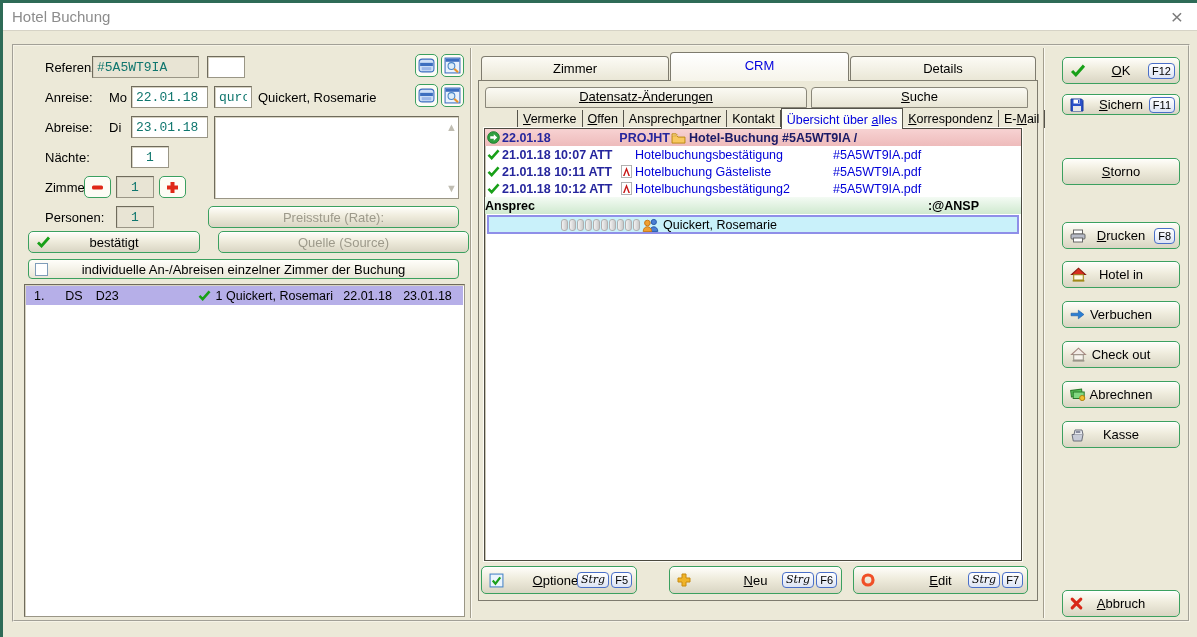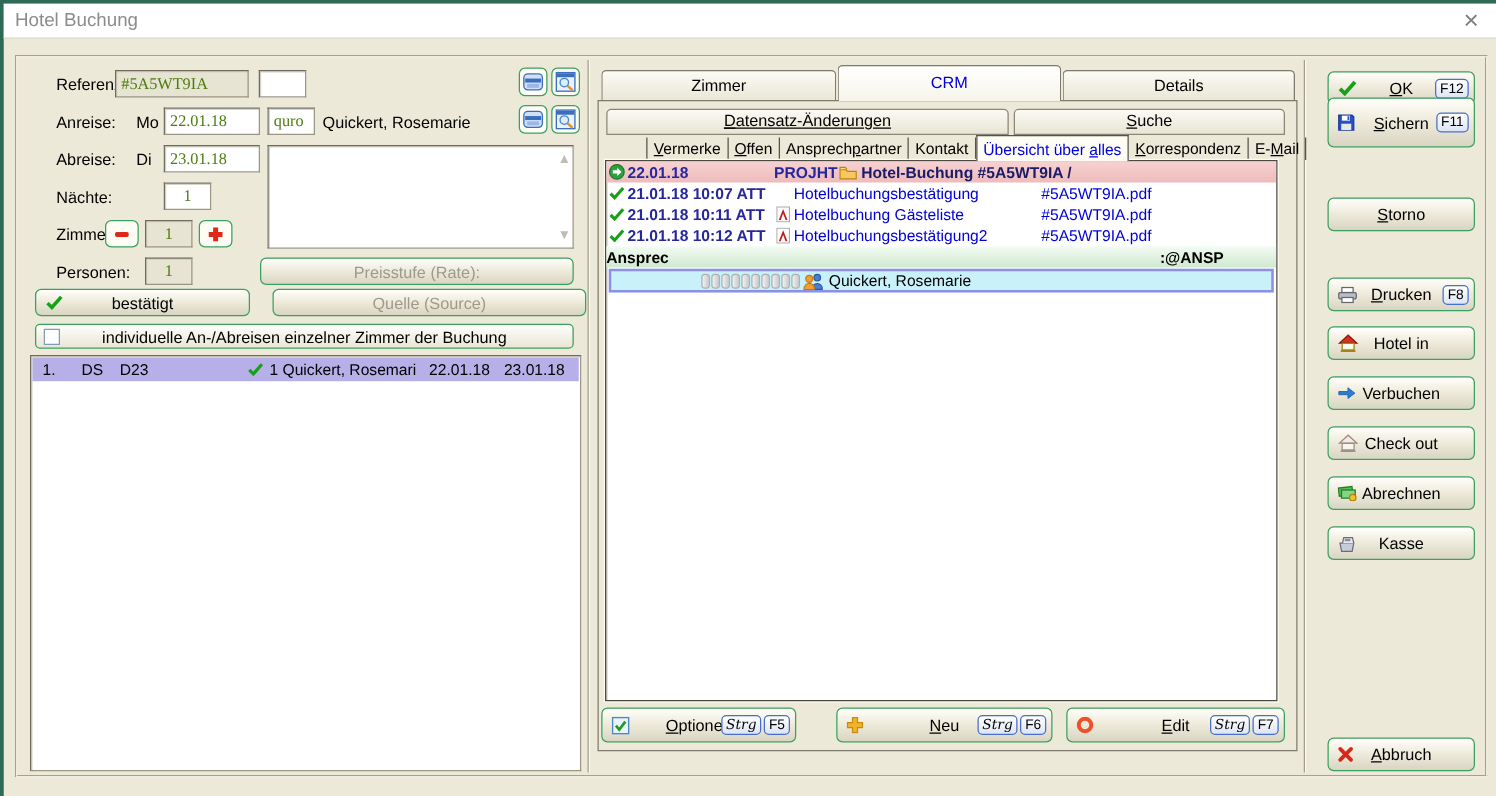--- a/index.html
+++ b/index.html
@@ -17,21 +17,21 @@
 
   
   .groupbox { position:absolute; border:2px groove #f6f3e6; }
   .vsep { position:absolute; width:2px; border-left:1px solid #a39e8e; border-right:1px solid #fbfaf2; }
 
   
   .inp {
     position:absolute; background:#fff; border:1px solid #9a9686;
     border-top-color:#6f6b5c; border-left-color:#6f6b5c;
     box-shadow:inset 1px 1px 0 #d7d3c3;
-    font-family:Liberation Serif, serif; font-size:13px; padding:1px 4px; color:#4d7c0f;
+    font-family:Liberation Mono, monospace; font-size:13px; padding:1px 4px; color:#0f766e;
   }
   .inp.gray { background:#e8e4d4; }
   .inp.center { text-align:center; }
   .lbl { position:absolute; white-space:nowrap; }
 
   
   .gbtn {
     position:absolute; border:1px solid #3ba05f; border-radius:5px;
     background:linear-gradient(#fffefa,#efecdd 45%,#d9d5c3);
     box-shadow:inset 0 1px 0 #fff;
@@ -422,21 +422,21 @@
       <svg width="16" height="13" viewBox="0 0 14 12">
           <path d="M1.5 6.5L5 10 12.5 1.5" fill="none" stroke="#18a018" stroke-width="2.8"></path>
         </svg>
     </span>
     <span><u>O</u>K</span>
     <span class="key-right">
         <span class="kbd">F12</span>
       </span>
   </div>
 
-  <div class="gbtn sbtn" style="left:1059px;top:75px;width:118px;height:40px;">
+  <div class="gbtn sbtn" style="left:1059px;top:91px;width:118px;height:21px;">
     <span class="icon-left">
       <svg width="14" height="14" viewBox="0 0 14 14">
           <path d="M1 1h10.5L13 2.5V13H1z" fill="#2a50c8" stroke="#1a3a9a"></path>
           <rect x="3.5" y="1.5" width="6.5" height="4" fill="#fff"></rect>
           <rect x="8" y="2" width="1.5" height="3" fill="#2a50c8"></rect>
           <rect x="3" y="8" width="8" height="5" fill="#e8e8e8"></rect>
         </svg>
     </span>
     <span><u>S</u>ichern</span>
     <span class="key-right">

